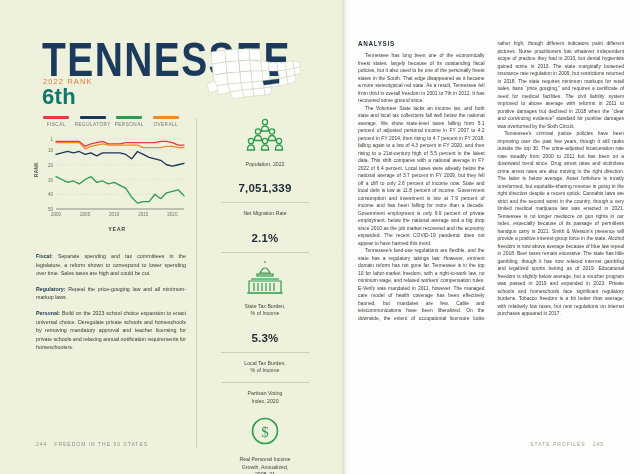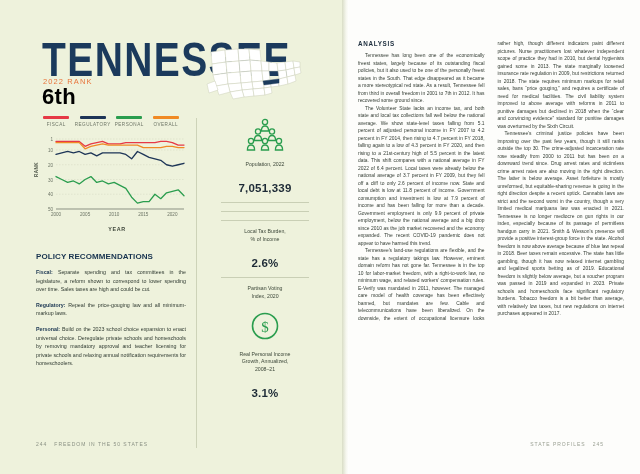--- a/index.html
+++ b/index.html
@@ -39,21 +39,21 @@
     transform:scaleY(1.22);
     transform-origin:left top;
   }
   .rank-label{
     position:absolute;left:43px;top:77px;
     font-size:7.5px;letter-spacing:1.1px;font-weight:normal;
     color:#e8743b;
   }
   .rank-value{
     position:absolute;left:42px;top:84px;
-    font-size:22px;font-weight:bold;color:#000000;
+    font-size:22px;font-weight:bold;color:#0f766e;
     letter-spacing:0.3px;
   }
 
   
   .usmap{position:absolute;left:205px;top:40px;width:100px;height:62px;}
   .usmap svg{display:block;}
 
   
   .chart-wrap{position:absolute;left:36px;top:116px;width:150px;height:126px;}
   .legend{display:flex;gap:0px;justify-content:space-between;padding:0 2px;}
@@ -215,21 +215,20 @@
             <polyline points="20.00,8.44 25.82,8.44 31.64,8.44 37.45,8.44 43.27,8.44 49.09,13.33 54.91,10.89 60.73,9.67 66.55,8.44 72.36,10.89 78.18,10.89 84.00,10.89 89.82,9.67 95.64,9.67 101.45,9.67 107.27,9.67 113.09,9.67 118.91,9.67 124.73,8.44 130.55,8.44 136.36,9.67 142.18,12.11 148.00,12.11" fill="none" stroke="#e63946" stroke-width="1.3" stroke-linejoin="round" stroke-linecap="round"></polyline>
             <polyline points="20.00,21.43 25.82,19.95 31.64,18.48 37.45,19.95 43.27,18.48 49.09,21.43 54.91,19.95 60.73,22.90 66.55,19.95 72.36,19.95 78.18,19.95 84.00,19.95 89.82,21.43 95.64,25.85 101.45,18.48 107.27,21.43 113.09,24.38 118.91,25.85 124.73,27.33 130.55,31.75 136.36,33.23 142.18,31.75 148.00,30.27" fill="none" stroke="#1d3557" stroke-width="1.3" stroke-linejoin="round" stroke-linecap="round"></polyline>
             <polyline points="20.00,43.55 25.82,46.50 31.64,49.45 37.45,47.98 43.27,50.93 49.09,46.50 54.91,43.55 60.73,49.45 66.55,47.98 72.36,50.93 78.18,49.45 84.00,52.40 89.82,55.35 95.64,64.20 101.45,70.10 107.27,68.63 113.09,68.63 118.91,61.25 124.73,65.68 130.55,59.78 136.36,58.30 142.18,56.83 148.00,62.73" fill="none" stroke="#2a9d4e" stroke-width="1.3" stroke-linejoin="round" stroke-linecap="round"></polyline>
             <polyline points="20.00,9.67 25.82,9.67 31.64,9.67 37.45,9.67 43.27,9.67 49.09,15.78 54.91,13.33 60.73,12.11 66.55,10.89 72.36,12.11 78.18,12.11 84.00,12.11 89.82,12.11 95.64,12.11 101.45,12.11 107.27,14.56 113.09,14.56 118.91,14.56 124.73,14.56 130.55,13.33 136.36,13.33 142.18,14.56 148.00,14.56" fill="none" stroke="#f08a24" stroke-width="1.3" stroke-linejoin="round" stroke-linecap="round"></polyline>
           </svg>
       </div>
       <div class="xaxis-title">YEAR</div>
     </div>
 
     <div class="policy">
-      <h2>POLICY RECOMMENDATIONS</h2>
       <p>
         <b>Fiscal:</b><span> Separate spending and tax committees in the legislature, a reform shown to correspond to lower spending over time. Sales taxes are high and could be cut.</span>
       </p>
       <p>
         <b>Regulatory:</b><span> Repeal the price-gouging law and all minimum-markup laws.</span>
       </p>
       <p>
         <b>Personal:</b><span> Build on the 2023 school choice expansion to enact universal choice. Deregulate private schools and homeschools by removing mandatory approval and teacher licensing for private schools and relaxing annual notification requirements for homeschoolers.</span>
       </p>
     </div>
@@ -256,30 +255,51 @@
               <path d="M34.4 32 q0-5 3.6-5 q3.6 0 3.6 5 z"></path>
             </g>
           </svg>
         </div>
         <div class="stat-label">Population, 2022</div>
         <div class="stat-value">7,051,339</div>
       </div>
 
       <div class="stat-rule"></div>
 
+      <div>
+        <div class="stat-label">Net Migration Rate</div>
+        <div class="stat-value">2.1%</div>
+      </div>
 
       <div class="stat-rule"></div>
 
+      <div>
+        <div class="stat-icon">
+          <svg width="44" height="34" viewBox="0 0 44 34">
+            <g fill="none" stroke="#2a9d4e" stroke-width="1.2">
+              <path d="M22 1 v2"></path>
+              <path d="M17 13 q5-10 10 0 z"></path>
+              <rect x="14" y="14" width="16" height="2"></rect>
+              <path d="M8 19 h28"></path>
+              <path d="M6 21 h32 v12 h-32 z"></path>
+              <path d="M11 23 v8 M15 23 v8 M19 23 v8 M23 23 v8 M27 23 v8 M31 23 v8"></path>
+              <path d="M4 33 h36"></path>
+            </g>
+          </svg>
+        </div>
+        <div class="stat-label" style="white-space:pre-line">State Tax Burden,
+% of Income</div>
+        <div class="stat-value">5.3%</div>
+      </div>
 
       <div class="stat-rule"></div>
 
       <div>
         <div class="stat-label" style="white-space:pre-line">Local Tax Burden,
 % of Income</div>
-        <div class="stat-value">2.6%</div>
       </div>
 
       <div class="stat-rule"></div>
 
       <div>
         <div class="stat-label" style="white-space:pre-line">Partisan Voting
 Index, 2020</div>
       </div>
 
       <div style="height:10px"></div>

